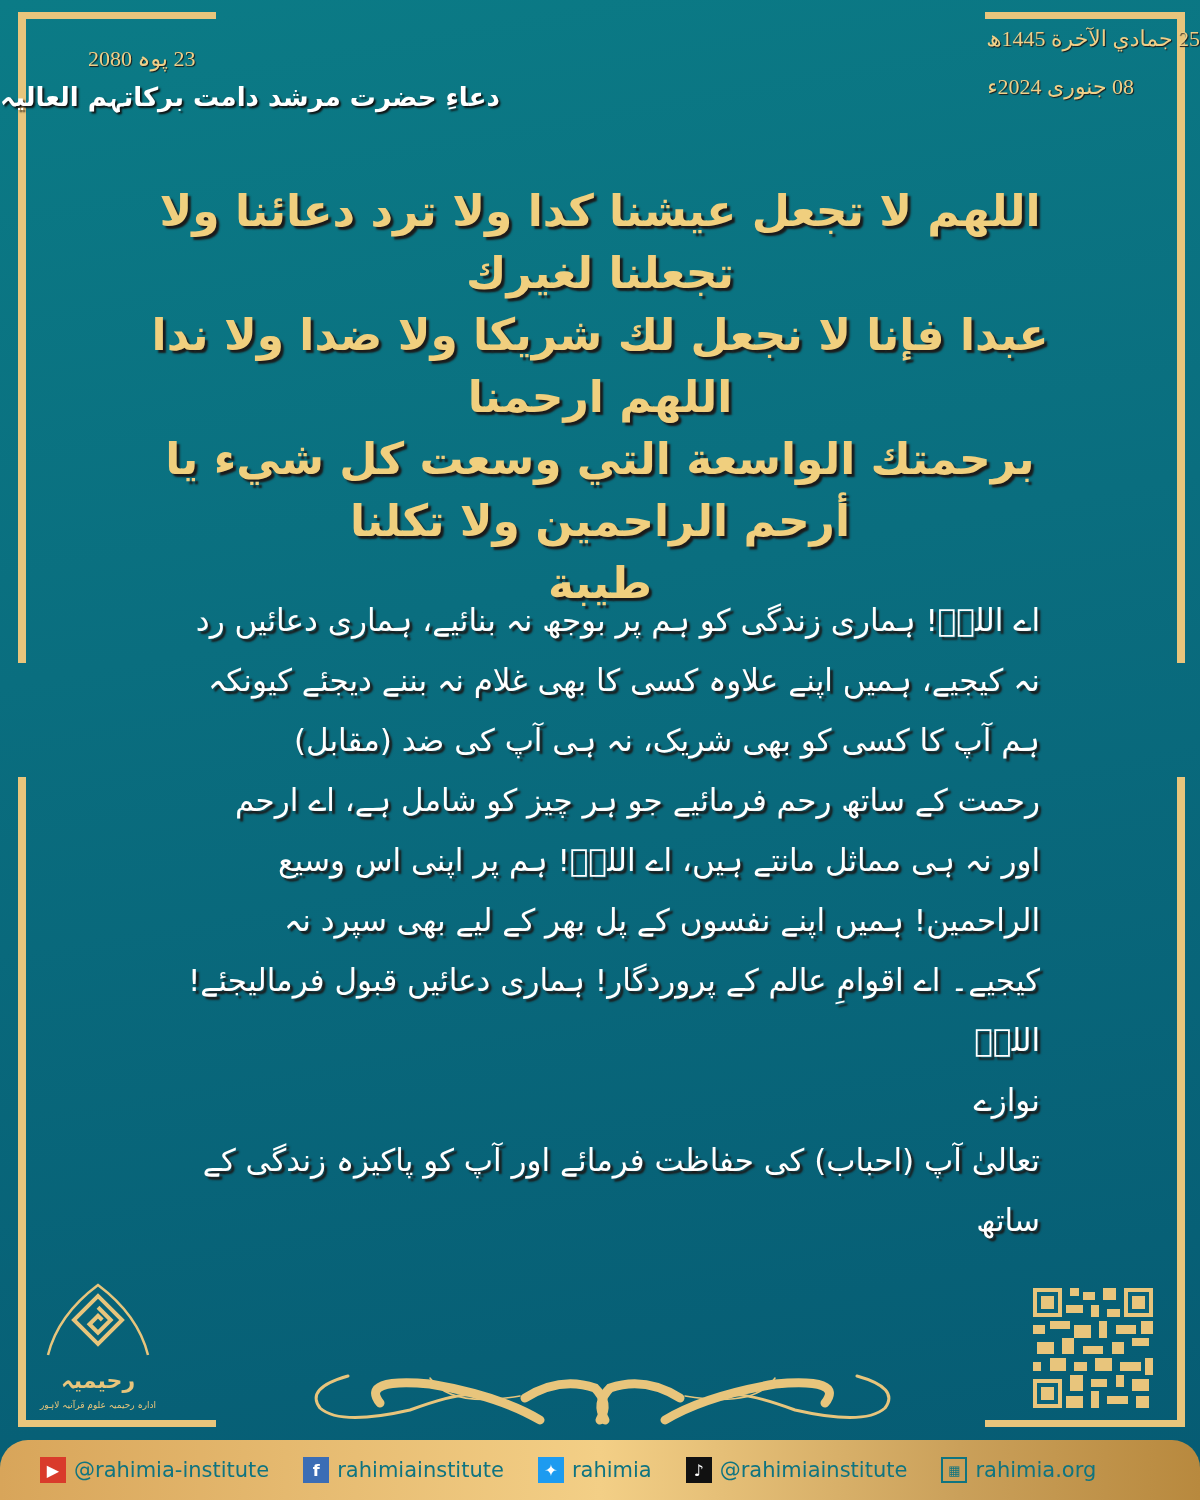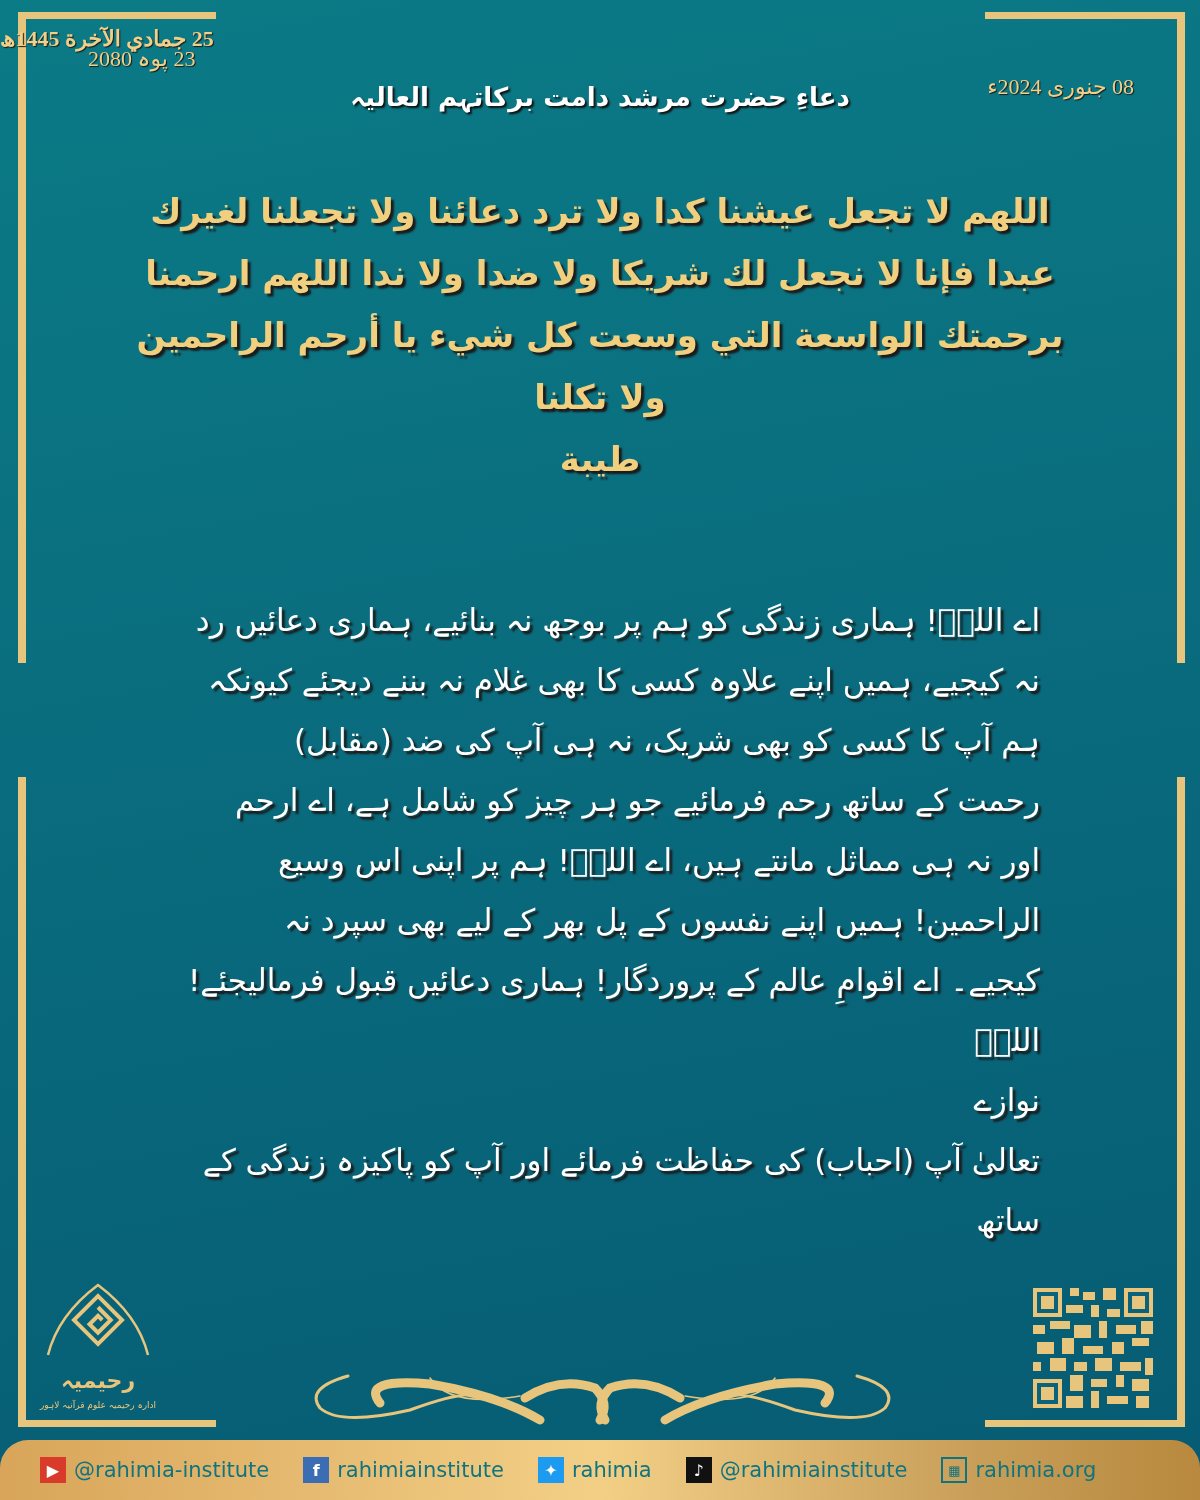--- a/index.html
+++ b/index.html
@@ -15,37 +15,37 @@
     color: #f0cf88;
     font-family: "Liberation Serif", serif;
     font-size: 22px;
     text-shadow: 1px 1px 1px #1a1a1a;
     white-space: nowrap;
     text-align: right;
   }
   .title {
     position: absolute;
     top: 82px; left: 0; width: 1200px;
-    text-align: center;
+    text-align: left;
     color: #ffffff;
     font-family: "DejaVu Sans", sans-serif;
     font-size: 26px;
     font-weight: bold;
     text-shadow: 2px 2px 2px #111;
     direction: rtl;
   }
   .arabic {
     position: absolute;
     top: 180px; left: 110px; width: 980px;
     text-align: center;
     direction: rtl;
     color: #f0cf7e;
     font-family: "DejaVu Sans", sans-serif;
     font-weight: bold;
-    font-size: 34px;
+    font-size: 44px;
     line-height: 62px;
     text-shadow: 3px 3px 2px #1b1b1b;
   }
   .urdu {
     position: absolute;
     top: 590px; left: 160px; width: 880px;
     text-align: right;
     direction: rtl;
     color: #ffffff;
     font-family: "DejaVu Sans", sans-serif;
@@ -85,21 +85,21 @@
 <div class="frame-bar" style="left:18px;top:12px;width:198px;height:7px;"></div>
 <div class="frame-bar" style="left:18px;top:12px;width:8px;height:651px;"></div>
 <div class="frame-bar" style="left:18px;top:777px;width:8px;height:648px;"></div>
 <div class="frame-bar" style="left:18px;top:1420px;width:198px;height:7px;"></div>
 
 <div class="frame-bar" style="left:985px;top:12px;width:200px;height:7px;"></div>
 <div class="frame-bar" style="left:1177px;top:12px;width:8px;height:651px;"></div>
 <div class="frame-bar" style="left:1177px;top:777px;width:8px;height:648px;"></div>
 <div class="frame-bar" style="left:985px;top:1420px;width:200px;height:7px;"></div>
 
-<div class="date-text" style="left:0;width:1200px;text-align:left;top:26px;direction:rtl;font-weight:bold;">25 جمادي الآخرة 1445ھ</div>
+<div class="date-text" style="left:0;width:1200px;text-align:right;top:26px;direction:rtl;">25 جمادي الآخرة 1445ھ</div>
 <div class="date-text" style="left:88px;top:46px;direction:rtl;">23 پوہ 2080</div>
 <div class="date-text" style="right:66px;top:46px;direction:rtl;margin-top:28px;">08 جنوری 2024ء</div>
 
 <div class="title">دعاءِ حضرت مرشد دامت برکاتہم العالیہ</div>
 
 <div class="arabic">
   <div>اللهم لا تجعل عيشنا كدا ولا ترد دعائنا ولا تجعلنا لغيرك</div>
   <div>عبدا فإنا لا نجعل لك شريكا ولا ضدا ولا ندا اللهم ارحمنا</div>
   <div>برحمتك الواسعة التي وسعت كل شيء يا أرحم الراحمين ولا تكلنا</div>
   <div>طيبة</div>

